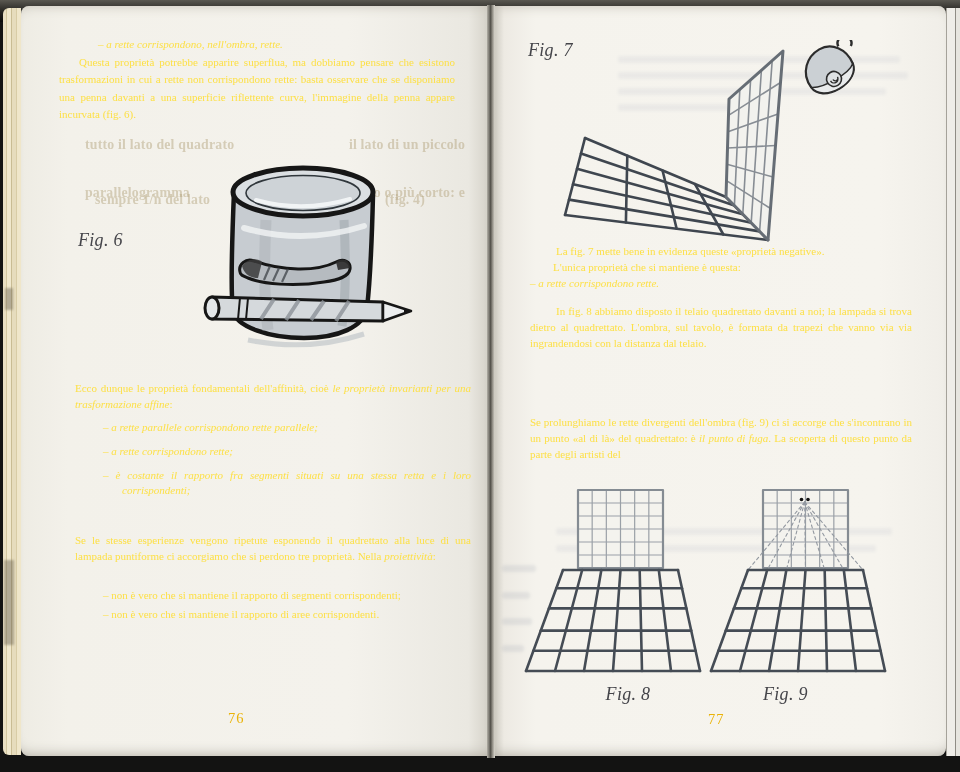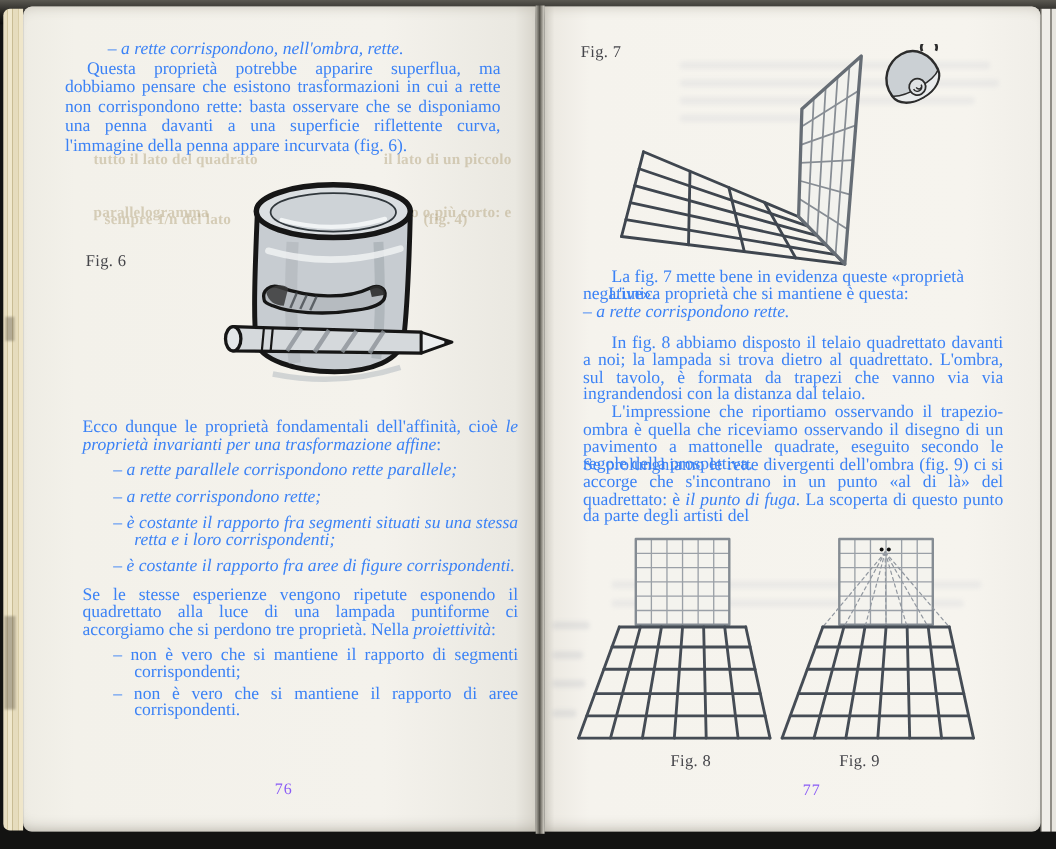--- a/index.html
+++ b/index.html
@@ -16,29 +16,29 @@
        background:linear-gradient(90deg,#eeece4 0%,#f3f1ea 10%,#f4f2ec 70%,#eae8e1 96%,#d7d4cb 100%);
        box-shadow:inset 0 10px 12px -10px #c7c3b8, inset 0 -12px 14px -12px #aaa69b;}
   .gutter{position:absolute;left:487px;top:5px;width:8px;height:753px;
        background:linear-gradient(90deg,#b3b0a7 0%,#54524b 45%,#8b887f 65%,#dcd9d0 100%);}
   .page-right{left:495px;width:451px;border-radius:0 8px 8px 0;
        background:linear-gradient(90deg,#cfccc3 0%,#edeae3 2%,#f5f3ed 9%,#f6f4ee 85%,#f0eee8 100%);
        box-shadow:inset 0 10px 12px -10px #c7c3b8, inset 0 -12px 14px -12px #aaa69b;}
   .right-edge{position:absolute;left:946px;top:8px;width:14px;height:748px;
        background:linear-gradient(90deg,#a5a29a 0 1.5px,#efede8 1.5px 9px,#8f8c85 9px 10.5px,#e7e5df 10.5px 14px);}
 
-  .t{position:absolute;color:#3b82f6;font-size:16px;line-height:15.8px;text-align:justify;z-index:3;}
+  .t{position:absolute;color:#fde047;font-size:11px;line-height:15.8px;text-align:justify;z-index:3;}
   .lh-tall{line-height:17.4px;}
   .indent{text-indent:20px;}
   .indent-r{text-indent:26px;}
   .it{font-style:italic;}
   .li{padding-left:47px;text-indent:-19px;margin-bottom:8px;}
   .li-tight{margin-bottom:4px;}
-  .figlab{position:absolute;color:#45454a;font-size:15px;letter-spacing:.3px;z-index:3;}
-  .pagenum{position:absolute;color:#8b5cf6;font-size:14.5px;width:60px;text-align:center;letter-spacing:1px;z-index:3;}
+  .figlab{position:absolute;color:#45454a;font-size:18px;letter-spacing:.3px;z-index:3;font-style:italic;}
+  .pagenum{position:absolute;color:#eab308;font-size:14.5px;width:60px;letter-spacing:1px;z-index:3;}
   .fig{position:absolute;z-index:2;}
   .noj{text-align:left;}
 
   .bleed{position:absolute;color:#b4a47e;opacity:.48;filter:blur(.45px);font-size:13.8px;z-index:1;
          display:flex;justify-content:space-between;font-weight:bold;letter-spacing:.2px;align-items:flex-end;}
   .bbar{position:absolute;background:#8d94ad;opacity:.10;filter:blur(1.8px);border-radius:3px;z-index:1;}
   .bbar.dark{opacity:.14;background:#7e8699;}
 </style>
 </head>
 <body>
@@ -99,21 +99,20 @@
       <path d="M226,160.5 L233,163 L226,166 Z" fill="#161616"></path>
     </g>
   </svg>
 
   <div class="t" style="left:75px;top:381px;width:396px;"><span class="indent">Ecco dunque le proprietà fondamentali dell'affinità, cioè </span><span class="it">le proprietà invarianti per una trasformazione affine</span><span>:</span></div>
 
   <div class="t it" style="left:75px;top:420px;width:396px;">
     <div class="li">– a rette parallele corrispondono rette parallele;</div>
     <div class="li">– a rette corrispondono rette;</div>
     <div class="li">– è costante il rapporto fra segmenti situati su una stessa retta e i loro corrispondenti;</div>
-    <div class="li">– è costante il rapporto fra aree di figure corrispondenti.</div>
   </div>
 
   <div class="t" style="left:75px;top:533px;width:396px;"><span class="indent">Se le stesse esperienze vengono ripetute esponendo il quadrettato alla luce di una lampada puntiforme ci accorgiamo che si perdono tre proprietà. Nella </span><span class="it">proiettività</span><span>:</span></div>
 
   <div class="t" style="left:75px;top:588px;width:396px;line-height:15.4px;">
     <div class="li li-tight">– non è vero che si mantiene il rapporto di segmenti corrispondenti;</div>
     <div class="li li-tight">– non è vero che si mantiene il rapporto di aree corrispondenti.</div>
   </div>
 
   <div class="pagenum" style="left:228px;top:710px;">76</div>
@@ -166,21 +165,20 @@
       <path d="M-4,8 a4,4 0 1 0 8,0 a2.6,2.6 0 1 1 -5.2,0" fill="none" stroke="#2c2c2c" stroke-width="1.3"></path>
     </g>
   </svg>
 
   <div class="t noj indent-r" style="left:530px;top:244px;width:382px;">La fig. 7 mette bene in evidenza queste «proprietà negative».</div>
   <div class="t noj" style="left:530px;top:260px;width:382px;margin-left:23px;">L'unica proprietà che si mantiene è questa:</div>
   <div class="t noj it" style="left:530px;top:276px;width:382px;">– a rette corrispondono rette.</div>
 
   <div class="t indent-r" style="left:530px;top:304px;width:382px;">In fig. 8 abbiamo disposto il telaio quadrettato davanti a noi; la lampada si trova dietro al quadrettato. L'ombra, sul tavolo, è formata da trapezi che vanno via via ingrandendosi con la distanza dal telaio.</div>
 
-  <div class="t indent-r" style="left:530px;top:367px;width:382px;">L'impressione che riportiamo osservando il trapezio-ombra è quella che riceviamo osservando il disegno di un pavimento a mattonelle quadrate, eseguito secondo le regole della prospettiva.</div>
 
   <div class="t" style="left:530px;top:415px;width:382px;"><span class="indent-r">Se prolunghiamo le rette divergenti dell'ombra (fig. 9) ci si accorge che s'incontrano in un punto «al di là» del quadrettato: è </span><span class="it">il punto di fuga</span><span>. La scoperta di questo punto da parte degli artisti del</span></div>
 
   <svg class="fig" style="left:523px;top:483px;" width="182" height="196" viewBox="0 0 182 196">
     <g id="fig8-panel">
         <polygon points="55,7 140,7 140,85 55,85" fill="#f4f3ee" stroke="none" stroke-width="0" stroke-linejoin="round"></polygon>
         <line x1="69.16666666666667" y1="7" x2="69.16666666666667" y2="85" stroke="#9aa0a7" stroke-width="1.2" stroke-linecap="round"></line>
         <line x1="83.33333333333333" y1="7" x2="83.33333333333333" y2="85" stroke="#9aa0a7" stroke-width="1.2" stroke-linecap="round"></line>
         <line x1="97.5" y1="7" x2="97.5" y2="85" stroke="#9aa0a7" stroke-width="1.2" stroke-linecap="round"></line>
         <line x1="111.66666666666666" y1="7" x2="111.66666666666666" y2="85" stroke="#9aa0a7" stroke-width="1.2" stroke-linecap="round"></line>

